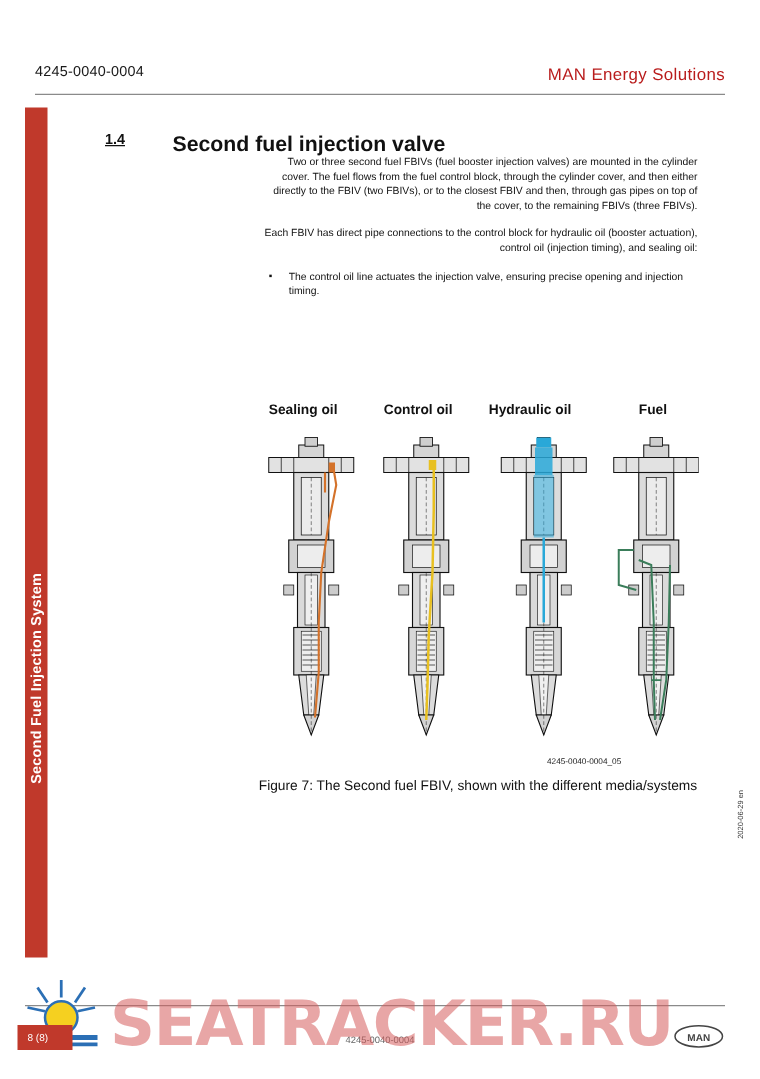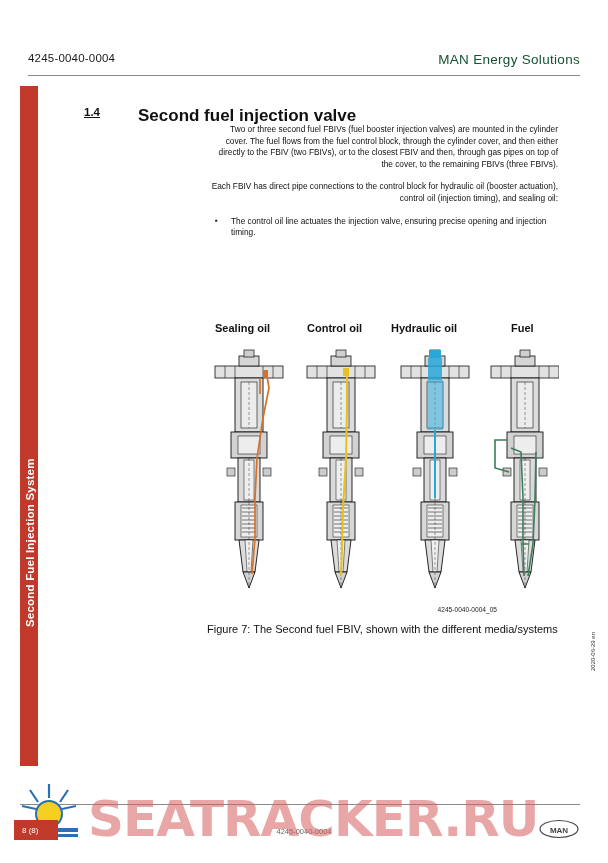--- a/index.html
+++ b/index.html
@@ -24,21 +24,21 @@
     align-items: flex-start;
     justify-content: space-between;
   }
   .header-doc-number {
     font-size: 11.5px;
     color: #1a1a1a;
     letter-spacing: 0.2px;
   }
   .header-brand {
     font-size: 13.5px;
-    color: #14532d;
+    color: #b91c1c;
     letter-spacing: 0.3px;
     margin-left: 40px;
   }
   .header-rule {
     position: absolute;
     top: 75px;
     left: 28px;
     right: 28px;
     height: 1px;
     background: #8a8a8a;

